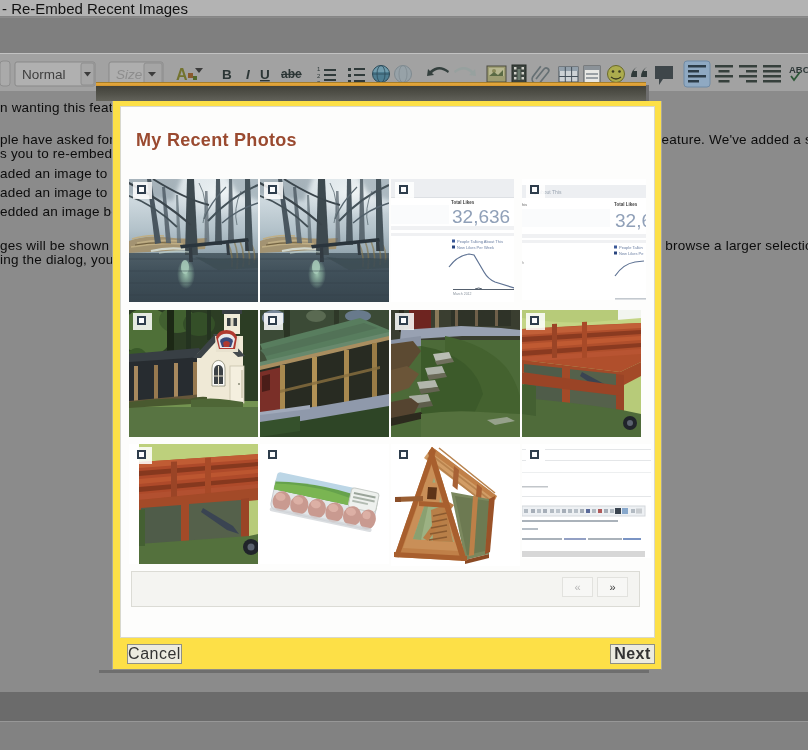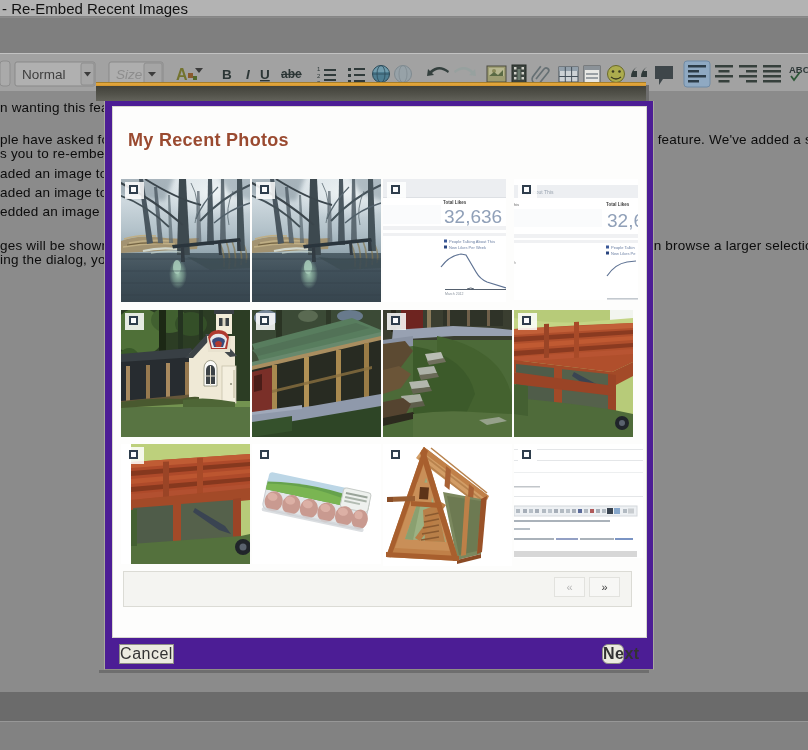--- a/index.html
+++ b/index.html
@@ -12,33 +12,33 @@
   #band2 { left:0; top:18px; width:808px; height:35px; background:#7f7f7f; }
   #toolbar { left:0; top:53px; width:739px; height:38px; }
   #bgbody { left:0; top:91px; width:808px; height:601px; background:#8b8b8b; }
   #bandD { left:0; top:692px; width:808px; height:29px; background:#6b6b6b; }
   #bandE { left:0; top:721px; width:808px; height:29px; background:#828282; border-top:1px solid #979797; }
   .bgtext { position:absolute; color:#0c0c0c; font-size:13.5px; white-space:nowrap; letter-spacing:0.2px; }
   
   #modal { left:96px; top:82px; width:550px; height:588px; box-shadow:3px 3px 0 #6e6e6e; }
   #gold { left:0; top:0; width:550px; height:4px; background:linear-gradient(#8a6a1e,#e7aa3e 40%,#d2952f); position:absolute; }
   #dark { left:0; top:4px; width:550px; height:15px; background:linear-gradient(#42423a,#52524a 55%,#62625a); position:absolute; }
-  #mbody { left:8px; top:19px; width:550px; height:569px; background:#4c1d95; border-left:1px solid #a9a89e; border-right:1px solid #a9a89e; border-bottom:1px solid #8f8e85; position:absolute; }
+  #mbody { left:16px; top:19px; width:550px; height:569px; background:#fde047; border-left:1px solid #a9a89e; border-right:1px solid #a9a89e; border-bottom:1px solid #8f8e85; position:absolute; }
   #mcontent { position:absolute; left:7px; top:5px; width:535px; height:532px; background:#fdfdfc; border:1px solid #d8d8ce; }
   #mtitle { position:absolute; left:15px; top:23px; font-size:18px; font-weight:bold; color:#9a4a30; letter-spacing:0.3px; }
   .cell { position:absolute; }
   .ckpad { position:absolute; left:4px; top:3px; width:19px; height:17px; background:rgba(255,255,255,0.85); }
   .ck { position:absolute; left:8px; top:6px; width:9px; height:9px; background:#fbfcfd; border:2px solid #2e3d4c; }
   #pgbar { position:absolute; left:10px; top:464px; width:509px; height:36px; background:#f4f4f1; border:1px solid #dbdbd5; }
   .pbtn { position:absolute; top:5px; width:31px; height:20px; background:#f7f7f5; border:1px solid #e2e2de; text-align:center; font-size:11px; line-height:18px; }
   #pprev { right:46px; color:#b5b5b5; }
   #pnext { right:11px; color:#3a3a3a; }
   .fbtn { position:absolute; background:#ecebe0; border:1px solid #8f9085; color:#333; font-size:16px; text-align:center; letter-spacing:0.5px; }
   #cancel { left:14px; top:543px; width:55px; height:20px; line-height:18px; }
-  #next { left:497px; top:543px; width:22px; height:20px; line-height:18px; font-weight:bold;border-radius:6px; }
+  #next { left:497px; top:543px; width:45px; height:20px; line-height:18px; font-weight:bold; }
 </style>
 </head>
 <body>
   <div id="topbar" class="abs">
     <span>- Re-Embed Recent Images</span>
   </div>
   <div id="band2" class="abs"></div>
   <div id="toolbar" class="abs">
   <svg width="808" height="38" viewBox="0 0 808 38" xmlns="http://www.w3.org/2000/svg">
     <rect width="808" height="38" fill="#a2a2a2"></rect>

